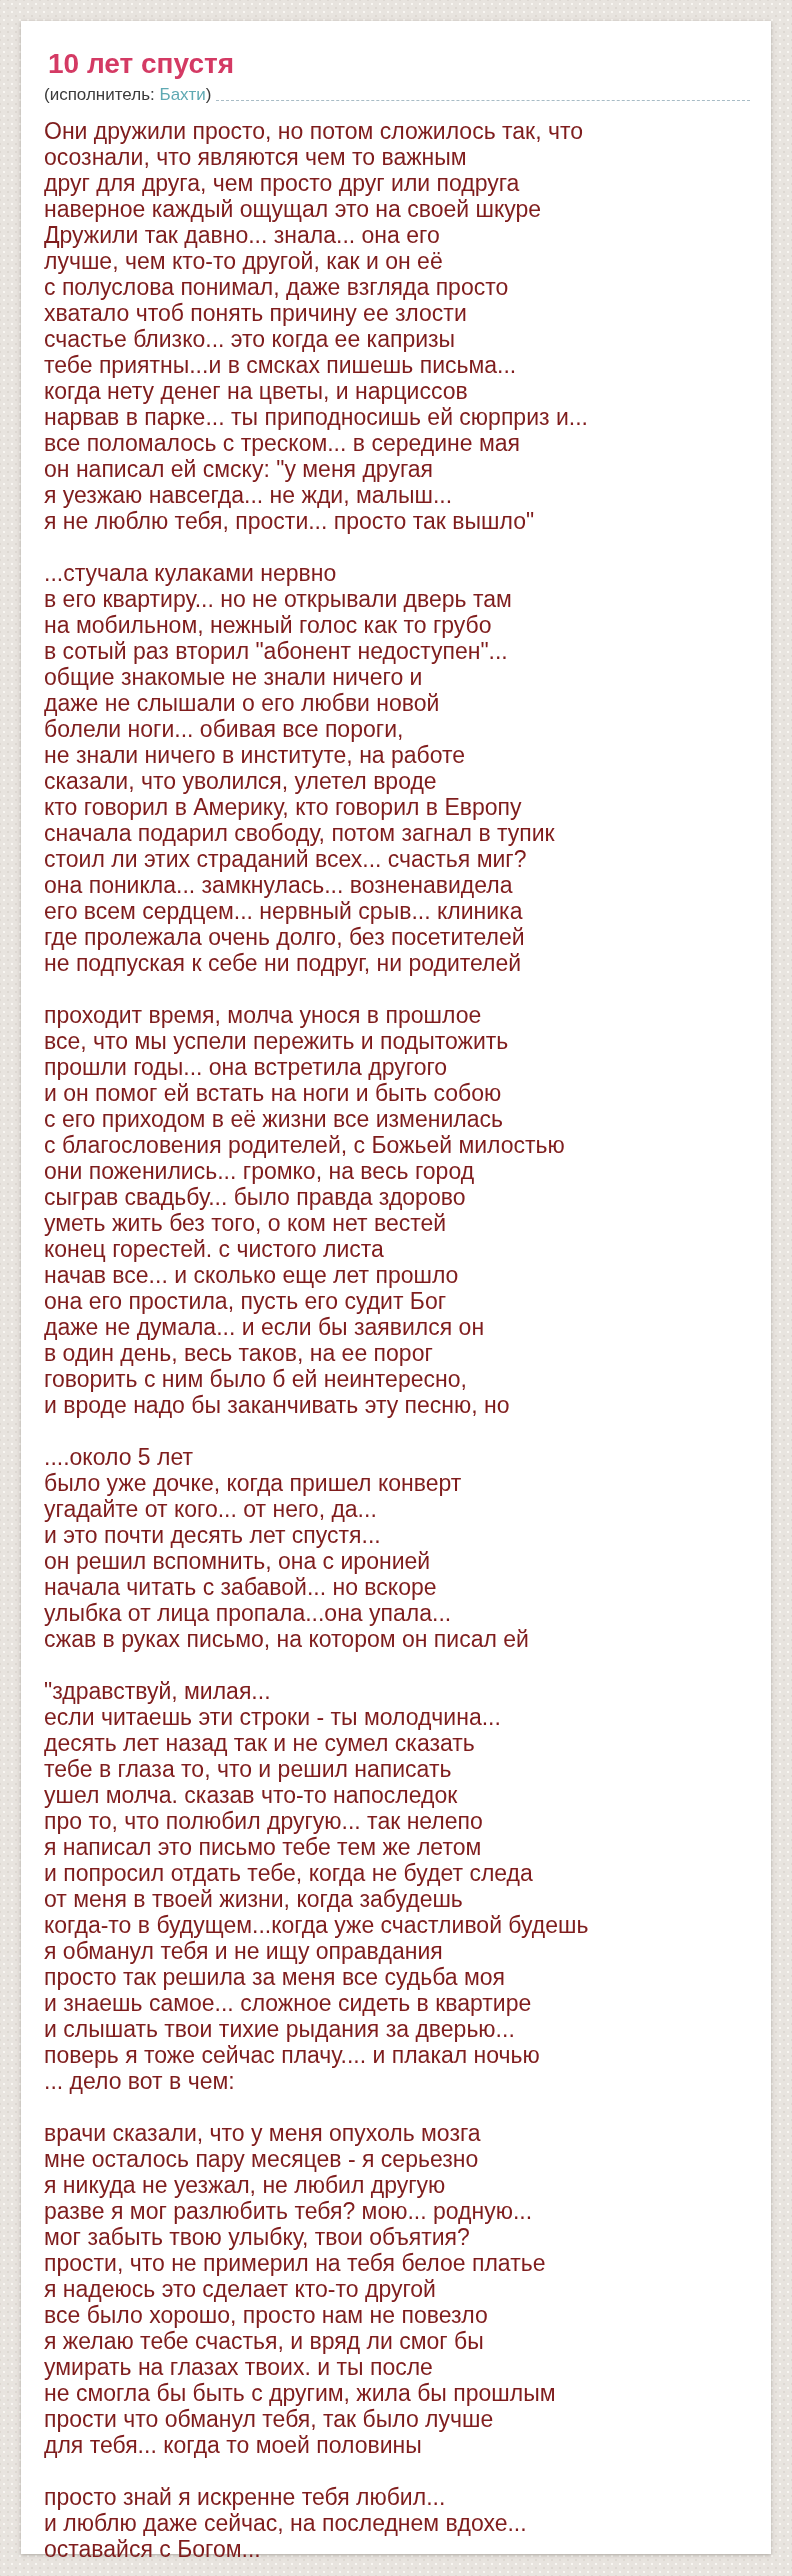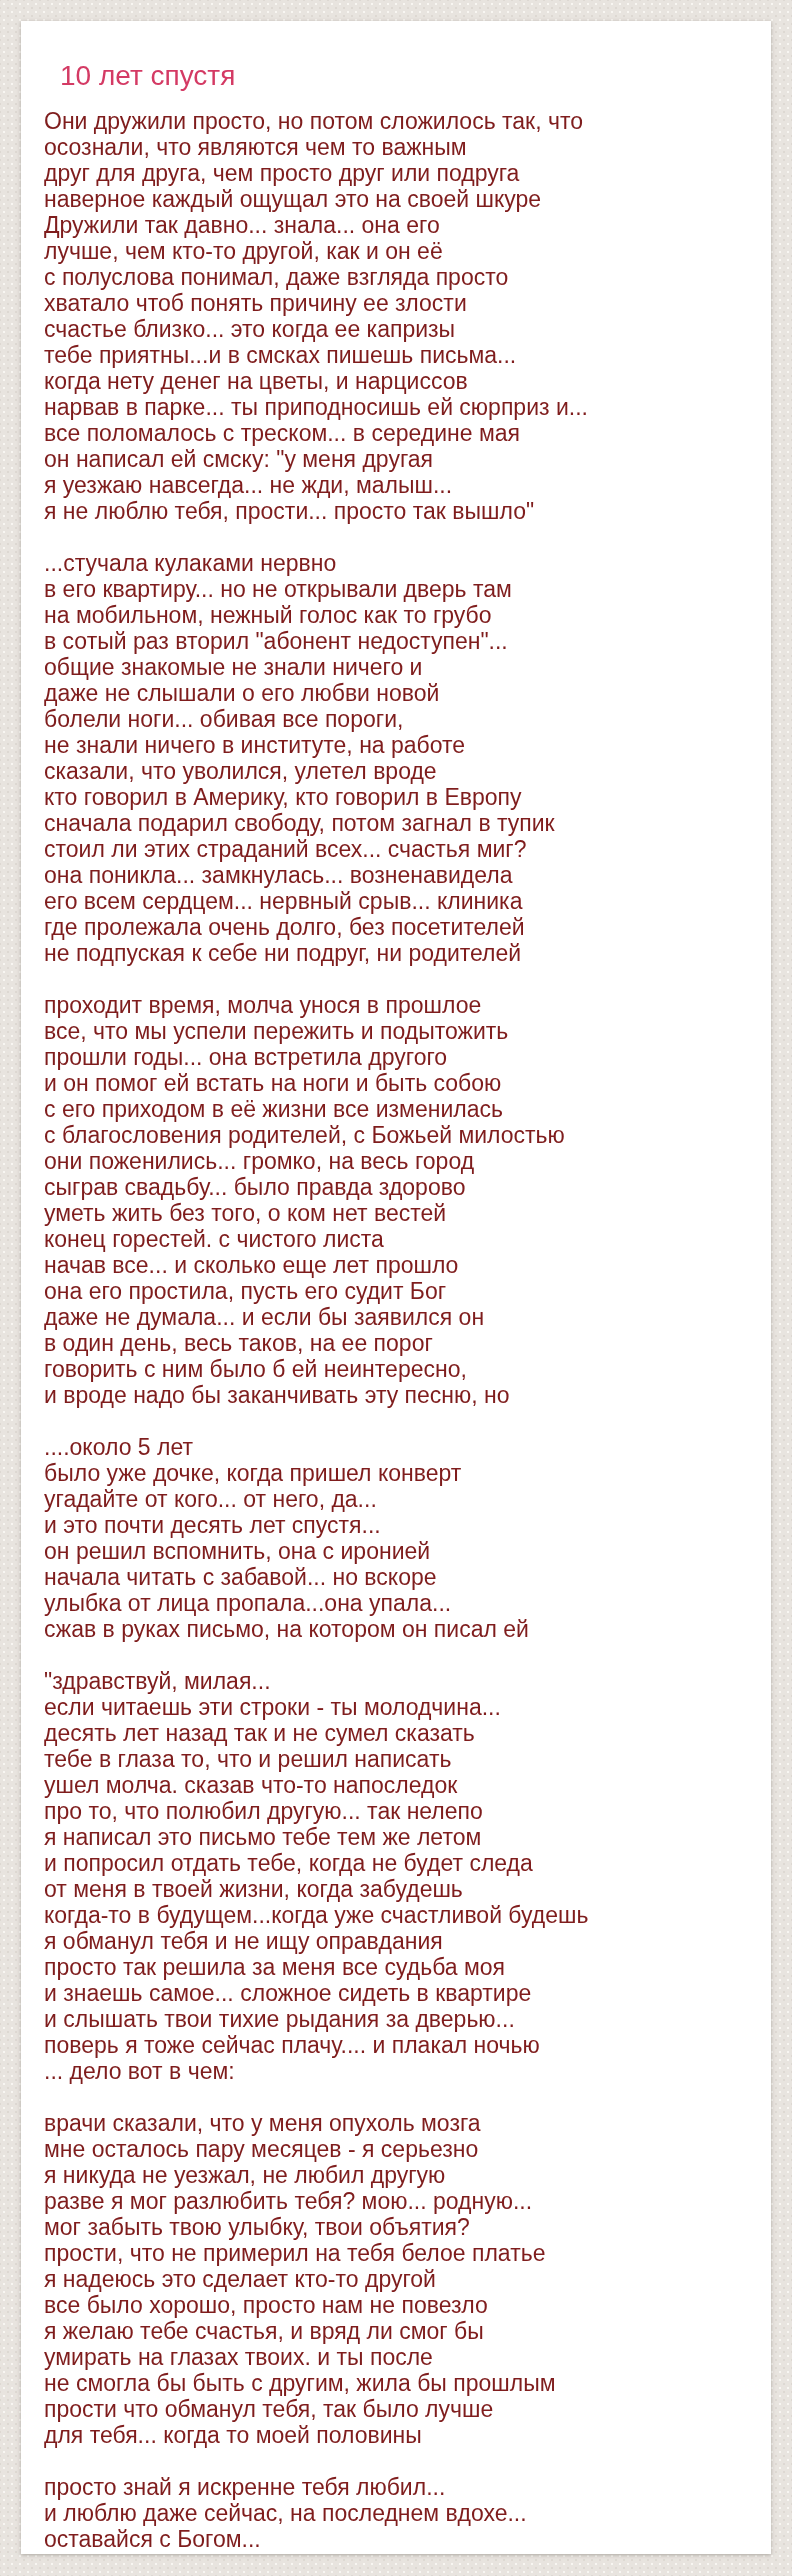--- a/index.html
+++ b/index.html
@@ -23,23 +23,23 @@
     left: 21px;
     top: 21px;
     width: 750px;
     height: 2533px;
     box-sizing: border-box;
     background: #ffffff;
     box-shadow: 0 1px 4px rgba(95, 88, 80, 0.45);
     padding: 23px 21px 0 23px;
   }
   .page-title {
-    margin: 16px;
+    margin: 4px;
     font-size: 28px;
-    font-weight: 400;
+    font-weight: 700;
     line-height: 32px;
     color: #d43a64;
   }
   .artist-row {
     display: flex;
     align-items: flex-end;
     margin-top: 3px;
   }
   .artist-line {
     font-size: 17px;
@@ -65,20 +65,24 @@
     color: #7f1d1d;
     white-space: pre-line;
   }
 </style>
 </head>
 <body>
 
 <div class="card">
   <h1 class="page-title">10 лет спустя</h1>
 
+  <div class="artist-row">
+    <span class="artist-line"><span>(исполнитель:</span>&nbsp;<a class="artist-link">Бахти</a><span>)</span></span>
+    <span class="dash-fill"></span>
+  </div>
 
   <div class="lyrics">Они дружили просто, но потом сложилось так, что
 осознали, что являются чем то важным
 друг для друга, чем просто друг или подруга
 наверное каждый ощущал это на своей шкуре
 Дружили так давно... знала... она его
 лучше, чем кто-то другой, как и он её
 с полуслова понимал, даже взгляда просто
 хватало чтоб понять причину ее злости
 счастье близко... это когда ее капризы

